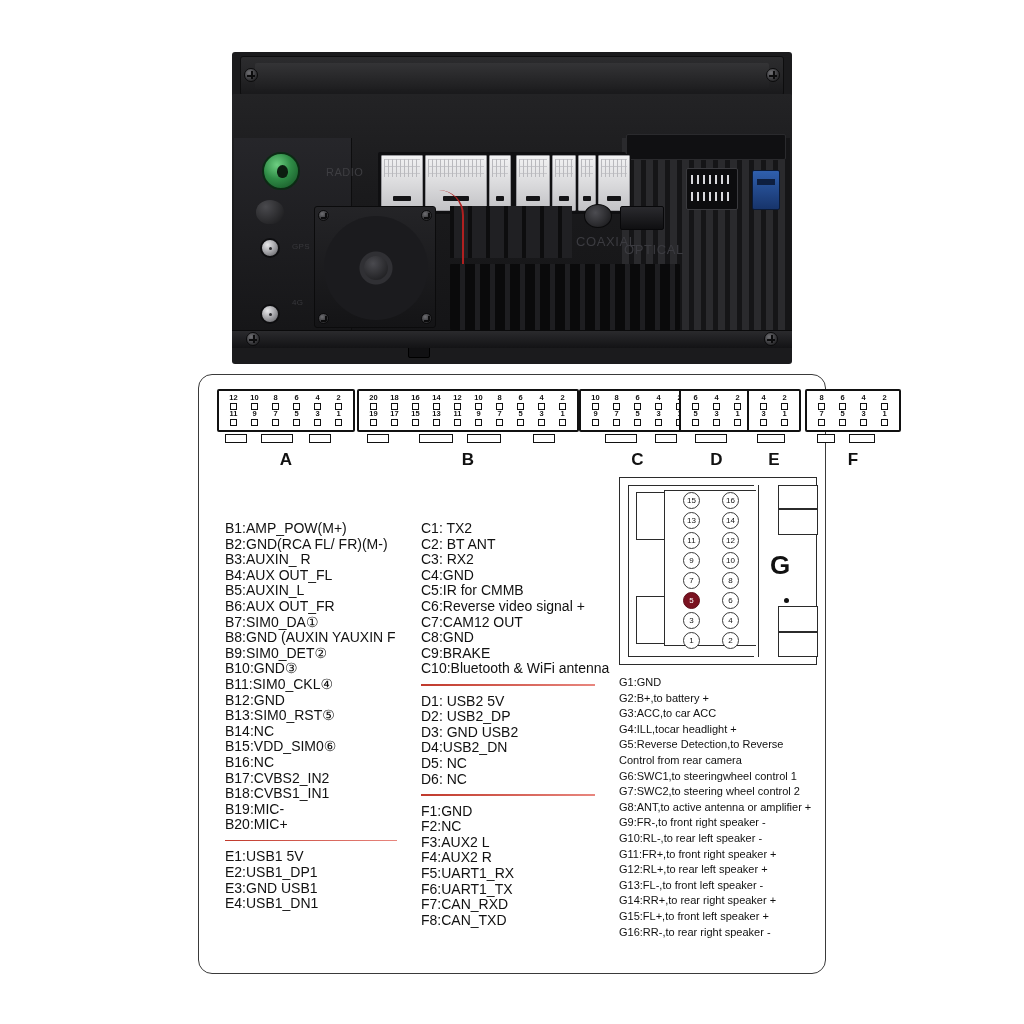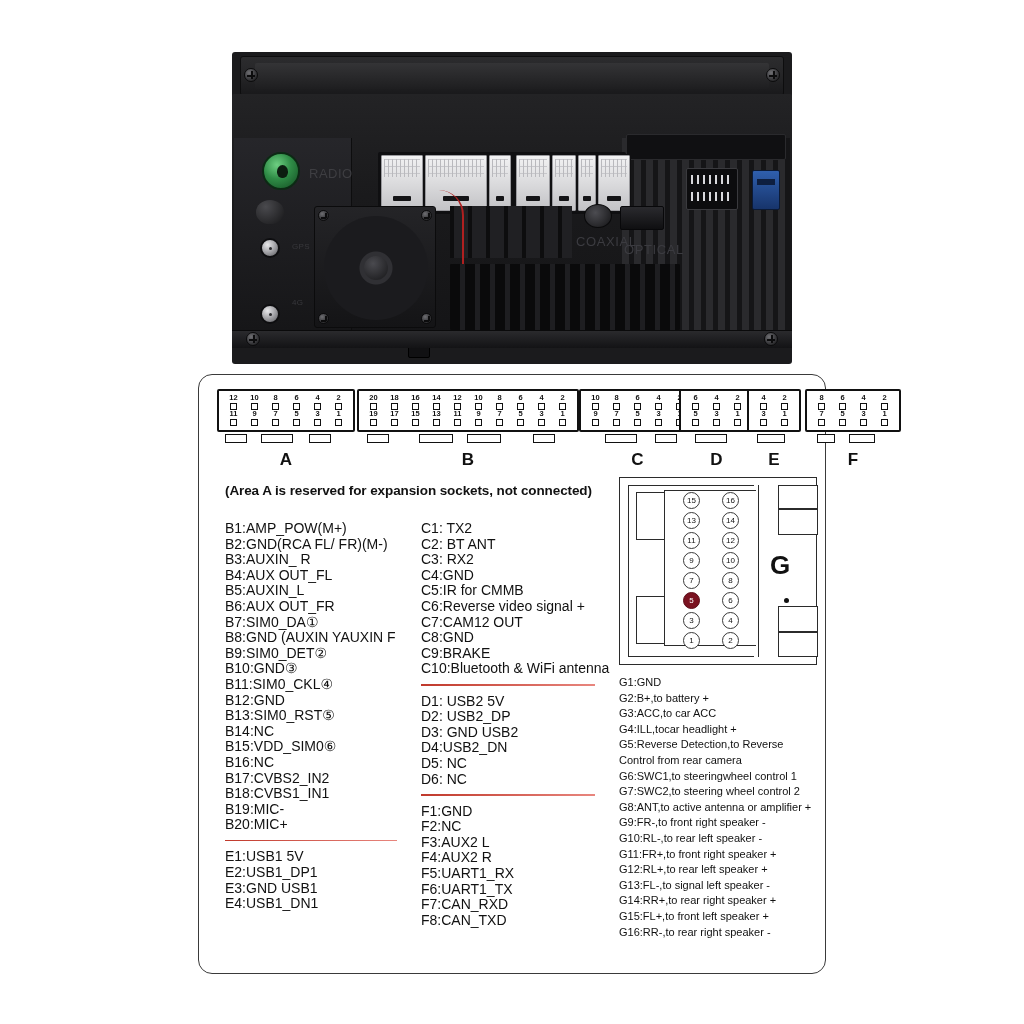--- a/index.html
+++ b/index.html
@@ -57,21 +57,21 @@
     position:absolute; width:38px; height:38px; border-radius:50%;
     background:radial-gradient(circle at 38% 32%, #6ecf82 0%, #2f8c46 45%, #134d22 100%);
     border:2px solid #0c2a14;
     left:28px; top:14px;
   }
   .ant-jack::after{
     content:""; position:absolute; left:13px; top:11px; width:11px; height:13px;
     border-radius:50% 50% 45% 45%; background:#0c1d10;
   }
   .lbl-radio{
-    position:absolute; left:75px; top:28px; color:#3e3e42; font-size:13px; letter-spacing:.5px;
+    position:absolute; left:92px; top:28px; color:#3e3e42; font-size:11px; letter-spacing:.5px;
   }
   .knob{
     position:absolute; left:22px; top:62px; width:28px; height:24px; border-radius:50% 50% 48% 48%;
     background:radial-gradient(circle at 35% 28%, #4a4a4e, #161618);
   }
   .coax{
     position:absolute; width:20px; height:20px; border-radius:50%;
     background:radial-gradient(circle at 35% 30%, #e8e8ea 0%, #a9a9ad 45%, #58585c 100%);
     border:2px solid #0e0e10; left:26px;
   }
@@ -699,21 +699,20 @@
           </div>
         </div>
         <div class="ctabs">
           <div class="ctab" style="left:12px;width:18px;"></div>
           <div class="ctab" style="left:44px;width:26px;"></div>
         </div>
         <div class="clet">F</div>
       </div>
     </div>
 
-    <div class="note">(Area A is reserved for expansion sockets, not connected)</div>
 
     <div class="col colA">
       <div class="ln">B1:AMP_POW(M+)</div>
       <div class="ln">B2:GND(RCA FL/ FR)(M-)</div>
       <div class="ln">B3:AUXIN_ R</div>
       <div class="ln">B4:AUX OUT_FL</div>
       <div class="ln">B5:AUXIN_L</div>
       <div class="ln">B6:AUX OUT_FR</div>
       <div class="ln">B7:SIM0_DA①</div>
       <div class="ln">B8:GND (AUXIN YAUXIN F</div>
@@ -806,20 +805,20 @@
       <div class="ln">G4:ILL,tocar headlight +</div>
       <div class="ln">G5:Reverse Detection,to Reverse</div>
       <div class="ln">Control from rear camera</div>
       <div class="ln">G6:SWC1,to steeringwheel control 1</div>
       <div class="ln">G7:SWC2,to steering wheel control 2</div>
       <div class="ln">G8:ANT,to active antenna or amplifier +</div>
       <div class="ln">G9:FR-,to front right speaker -</div>
       <div class="ln">G10:RL-,to rear left speaker -</div>
       <div class="ln">G11:FR+,to front right speaker +</div>
       <div class="ln">G12:RL+,to rear left speaker +</div>
-      <div class="ln">G13:FL-,to signal left speaker -</div>
+      <div class="ln">G13:FL-,to front left speaker -</div>
       <div class="ln">G14:RR+,to rear right speaker +</div>
       <div class="ln">G15:FL+,to front left speaker +</div>
       <div class="ln">G16:RR-,to rear right speaker -</div>
     </div>
 
   </div>
 </div>
 
 </body></html>

